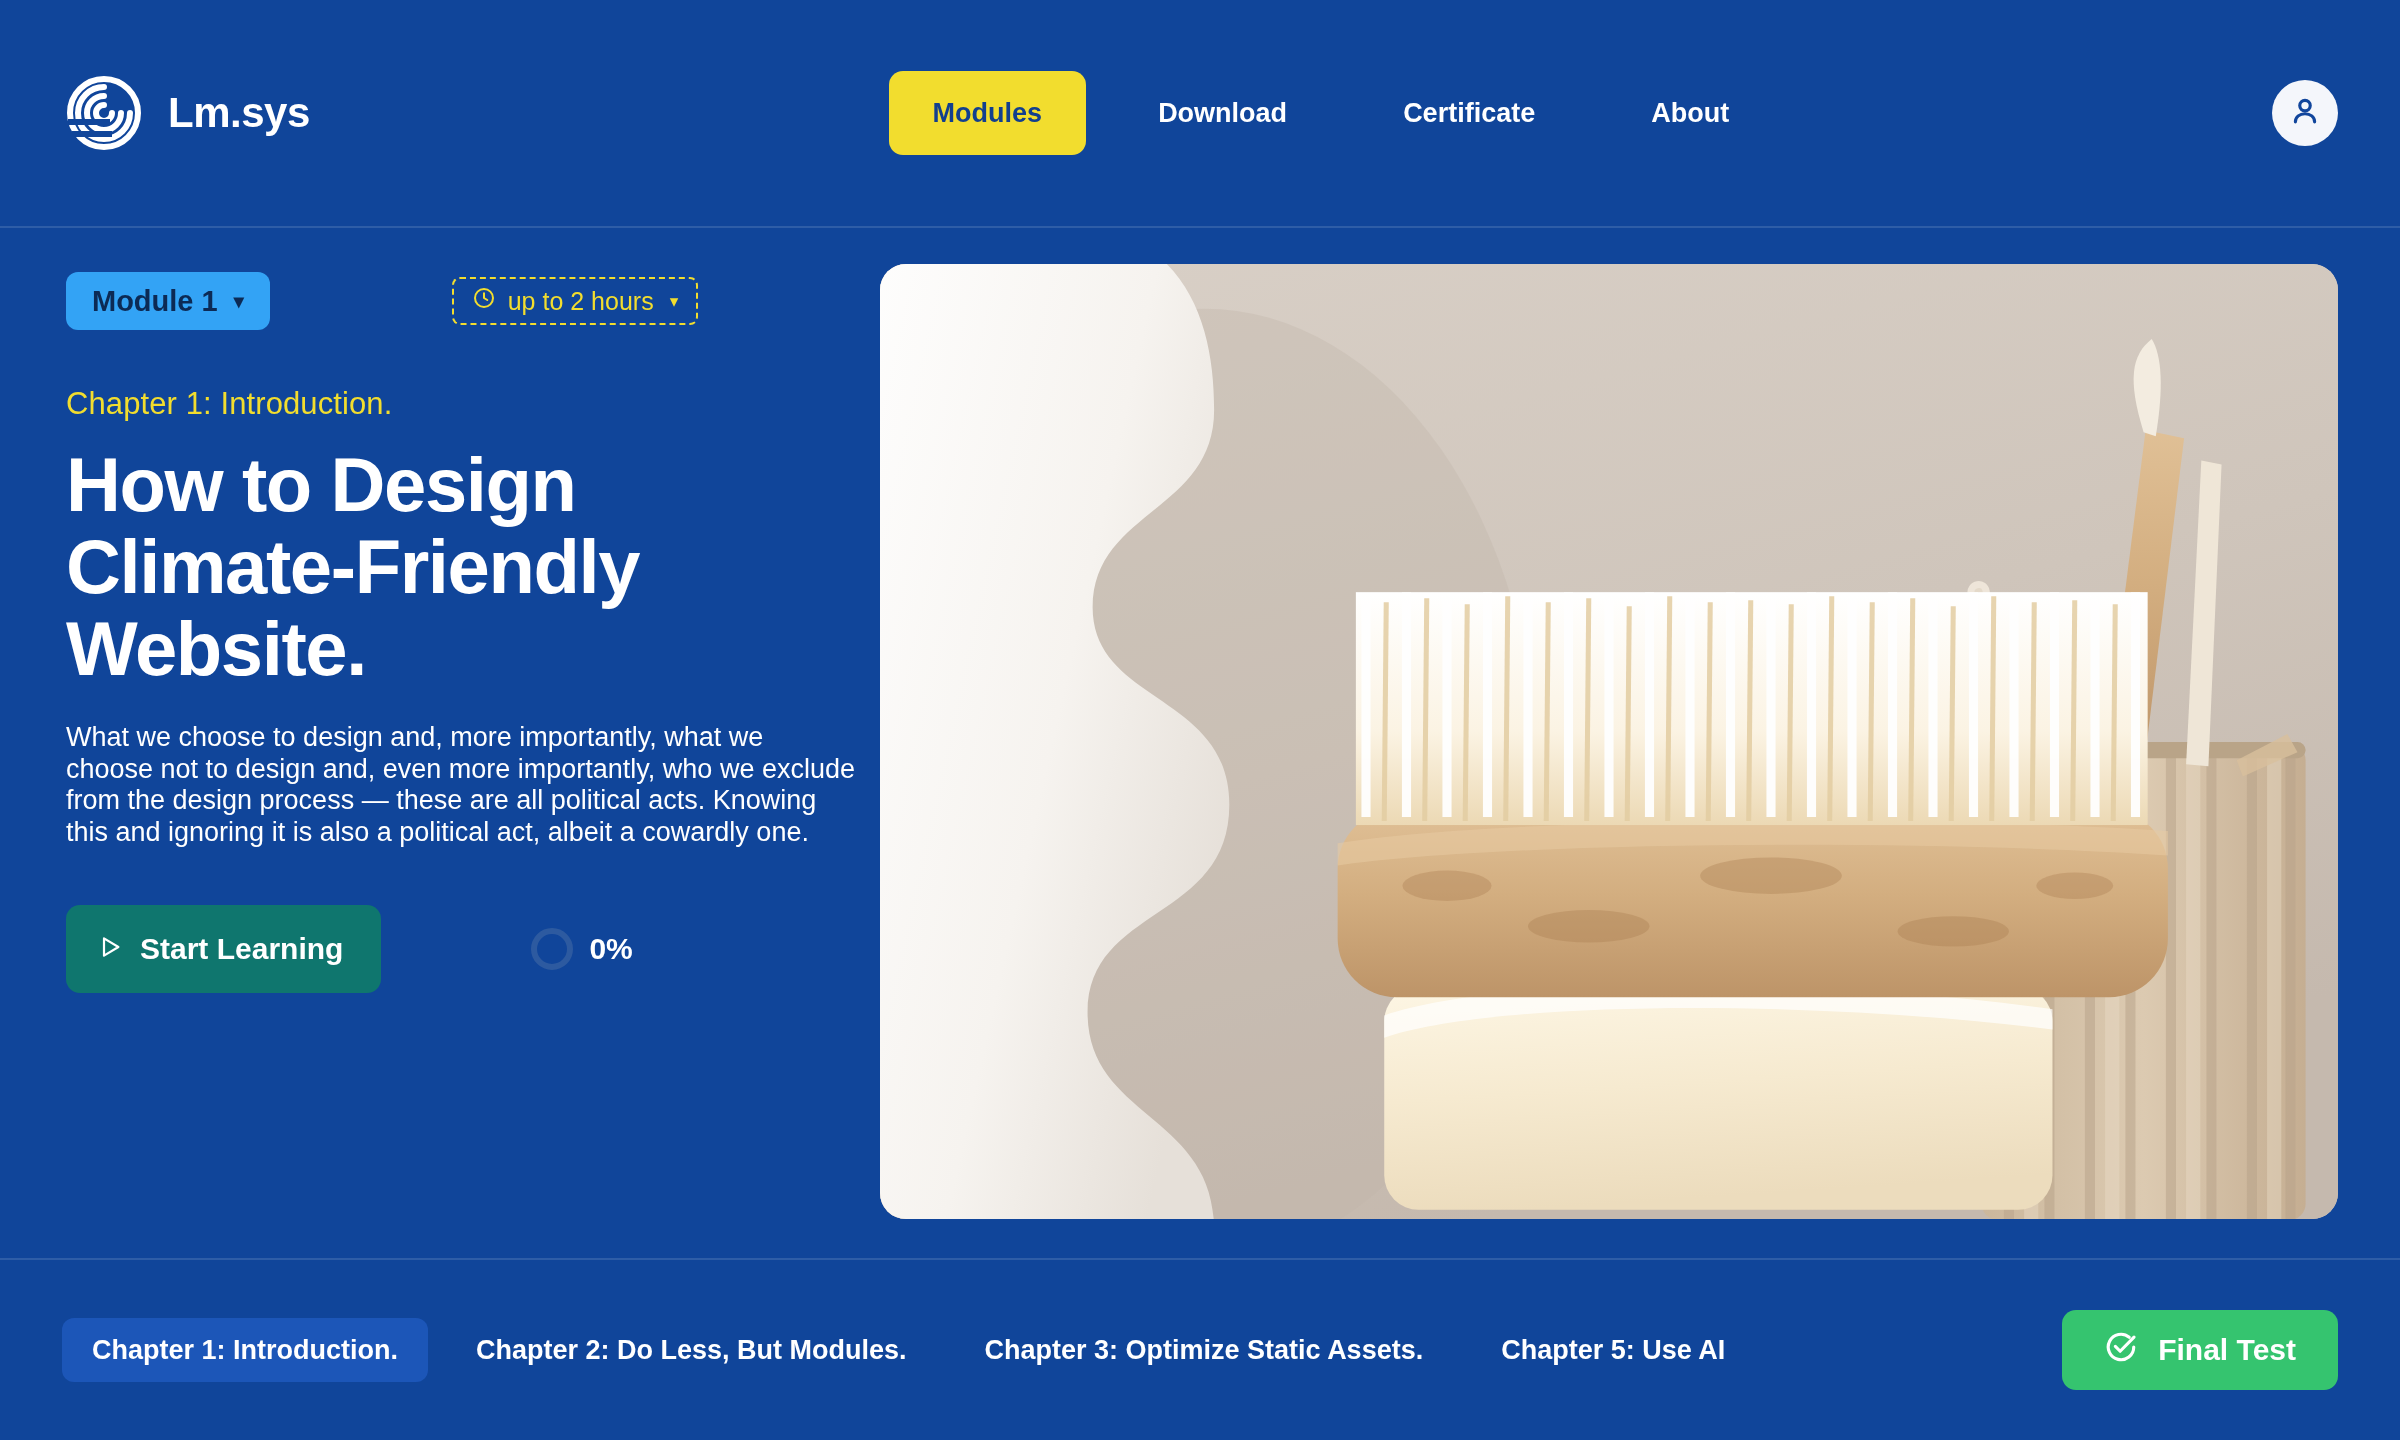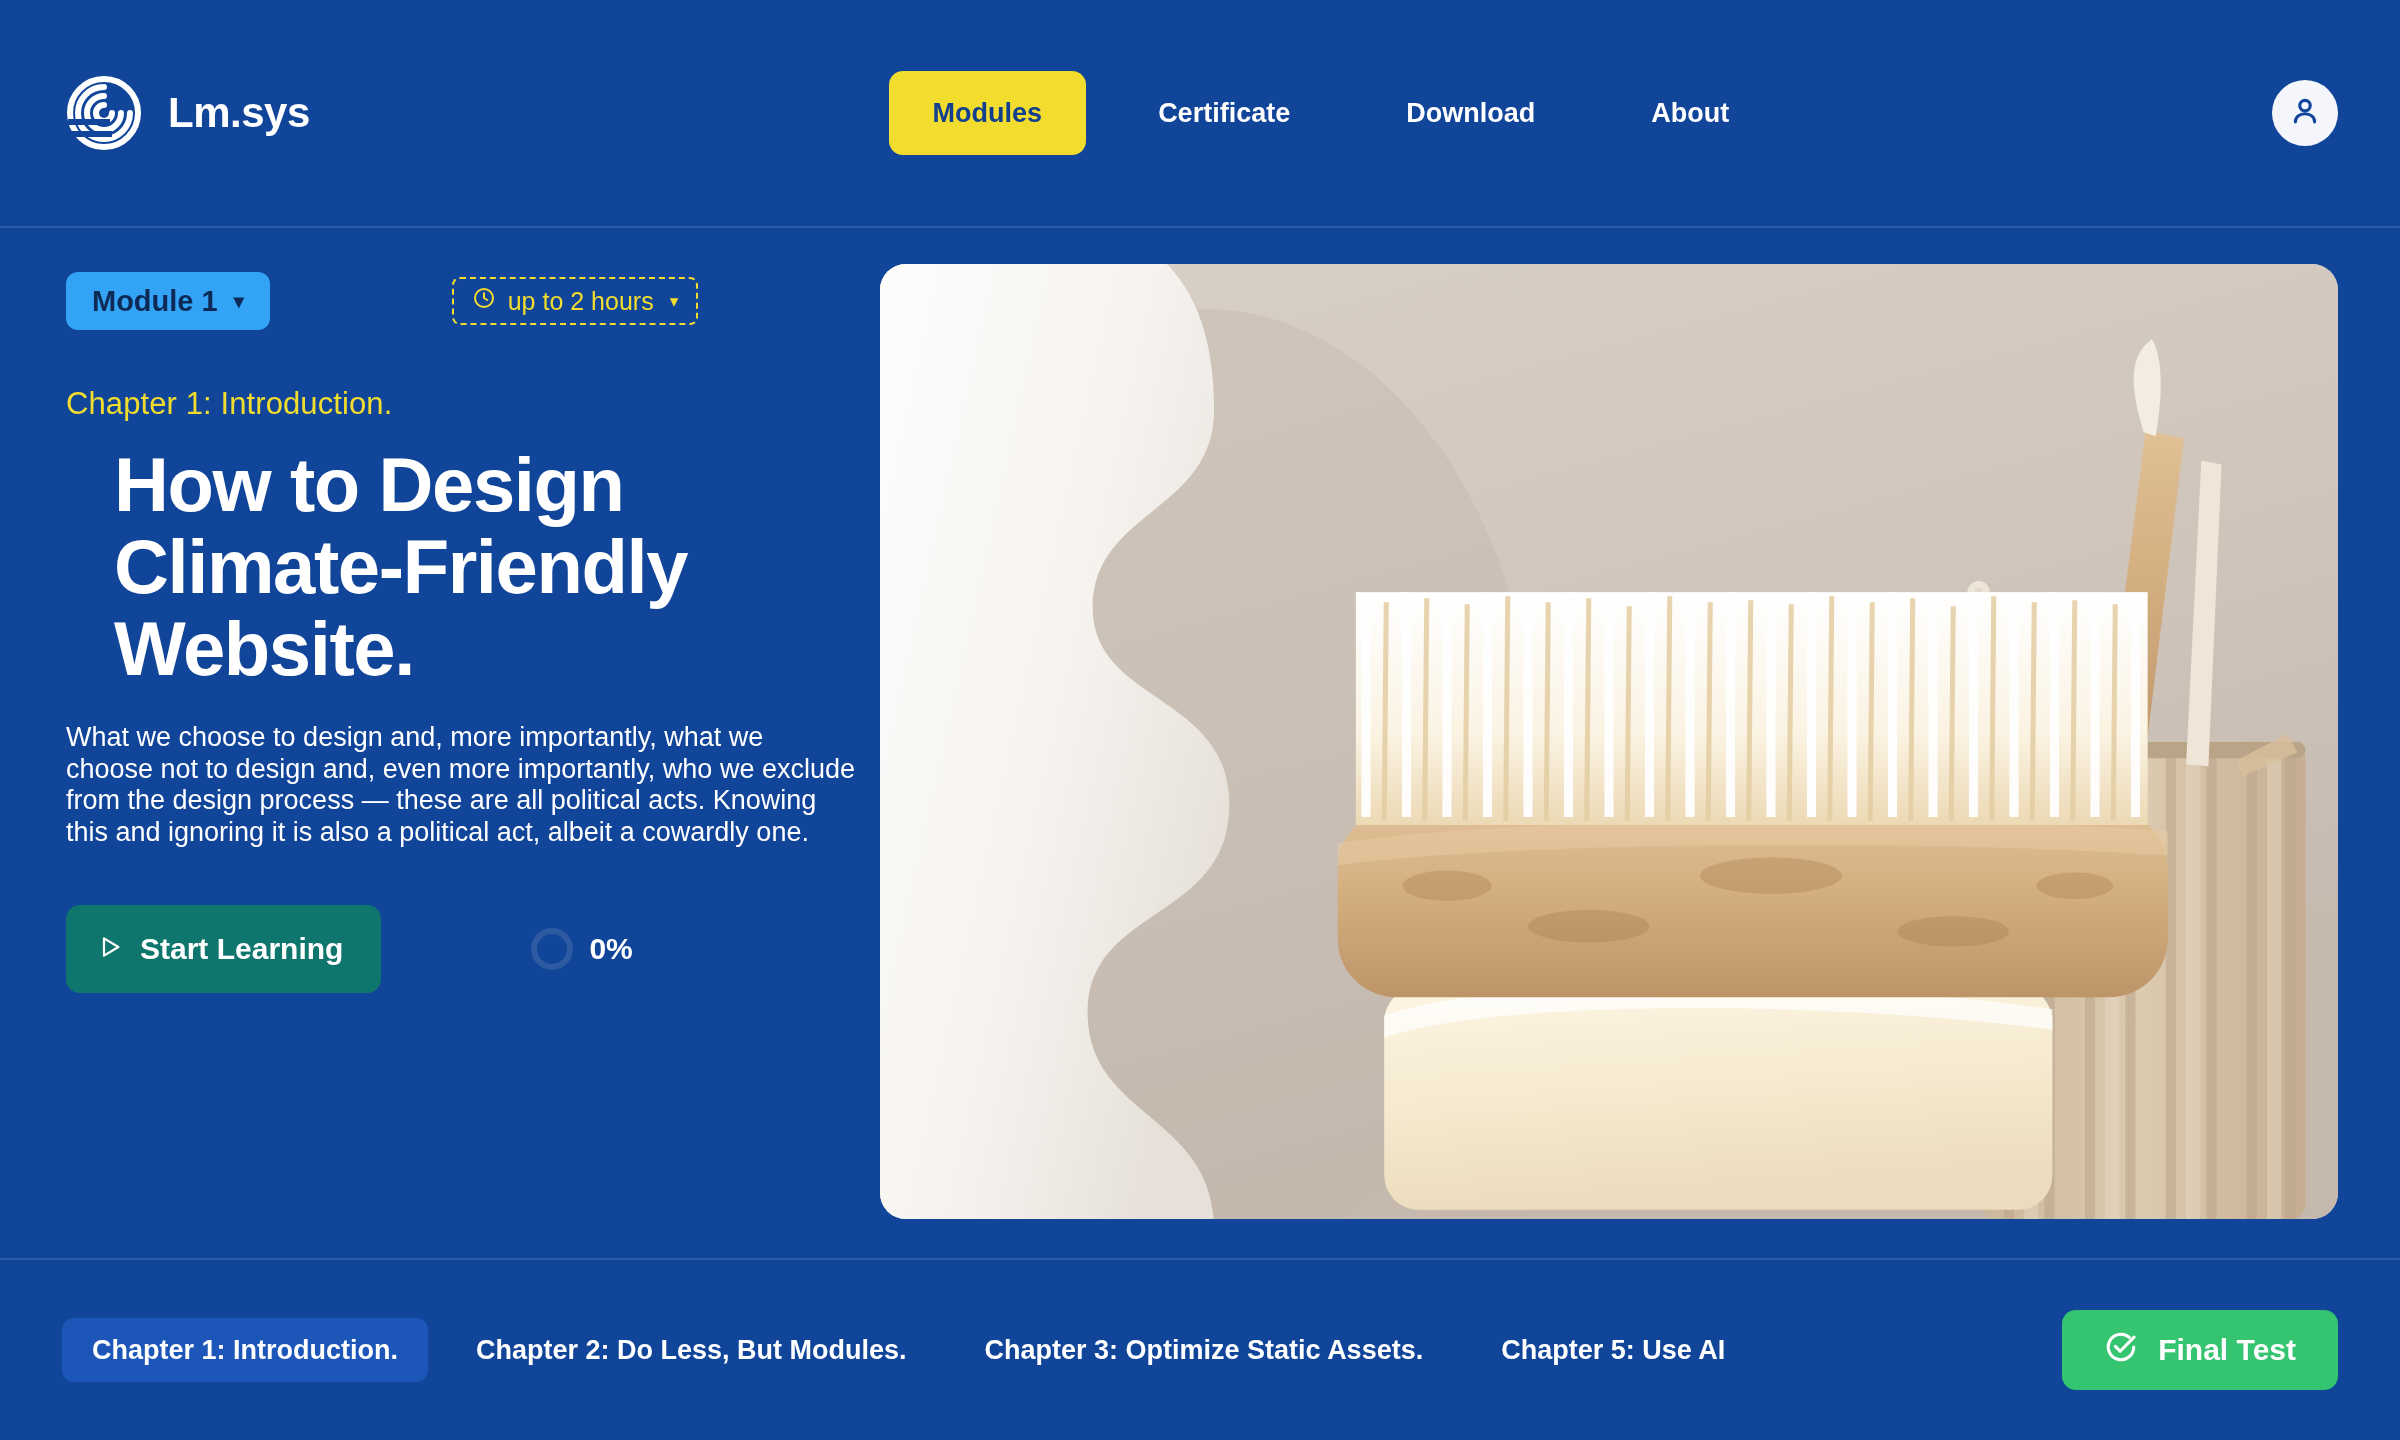--- a/index.html
+++ b/index.html
@@ -143,21 +143,20 @@
     letter-spacing: 0.1px;
   }
 
   .headline {
     color: #ffffff;
     font-size: 76px;
     font-weight: bold;
     line-height: 1.08;
     letter-spacing: -1.4px;
     margin-bottom: 32px;
-    margin-left: 48px;
   }
 
   .blurb {
     color: #ffffff;
     font-size: 27px;
     line-height: 1.17;
     max-width: 790px;
     margin-bottom: 56px;
   }
 
@@ -284,22 +283,22 @@
         <path d="M38 30 A8 8 0 1 0 46 38" stroke="#ffffff" stroke-width="6" fill="none" stroke-linecap="round"></path>
         <rect x="2" y="44" width="42" height="6" fill="#10459a"></rect>
         <rect x="6" y="56" width="40" height="6" fill="#10459a"></rect>
       </svg>
     </span>
     <span class="brand-name">Lm.sys</span>
   </div>
 
   <nav class="nav">
     <a class="nav-item active" href="#">Modules</a>
+    <a class="nav-item" href="#">Download</a>
     <a class="nav-item" href="#">Certificate</a>
-    <a class="nav-item" href="#">Download</a>
     <a class="nav-item" href="#">About</a>
   </nav>
 
   <div class="avatar">
     <span>
       <svg width="36" height="36" viewBox="0 0 24 24" fill="none">
         <circle cx="12" cy="8.4" r="3.5" stroke="#11459c" stroke-width="2.1"></circle>
         <path d="M5.6 19.2c0-3.3 2.9-5.4 6.4-5.4s6.4 2.1 6.4 5.4" stroke="#11459c" stroke-width="2.1" stroke-linecap="round"></path>
       </svg>
     </span>

